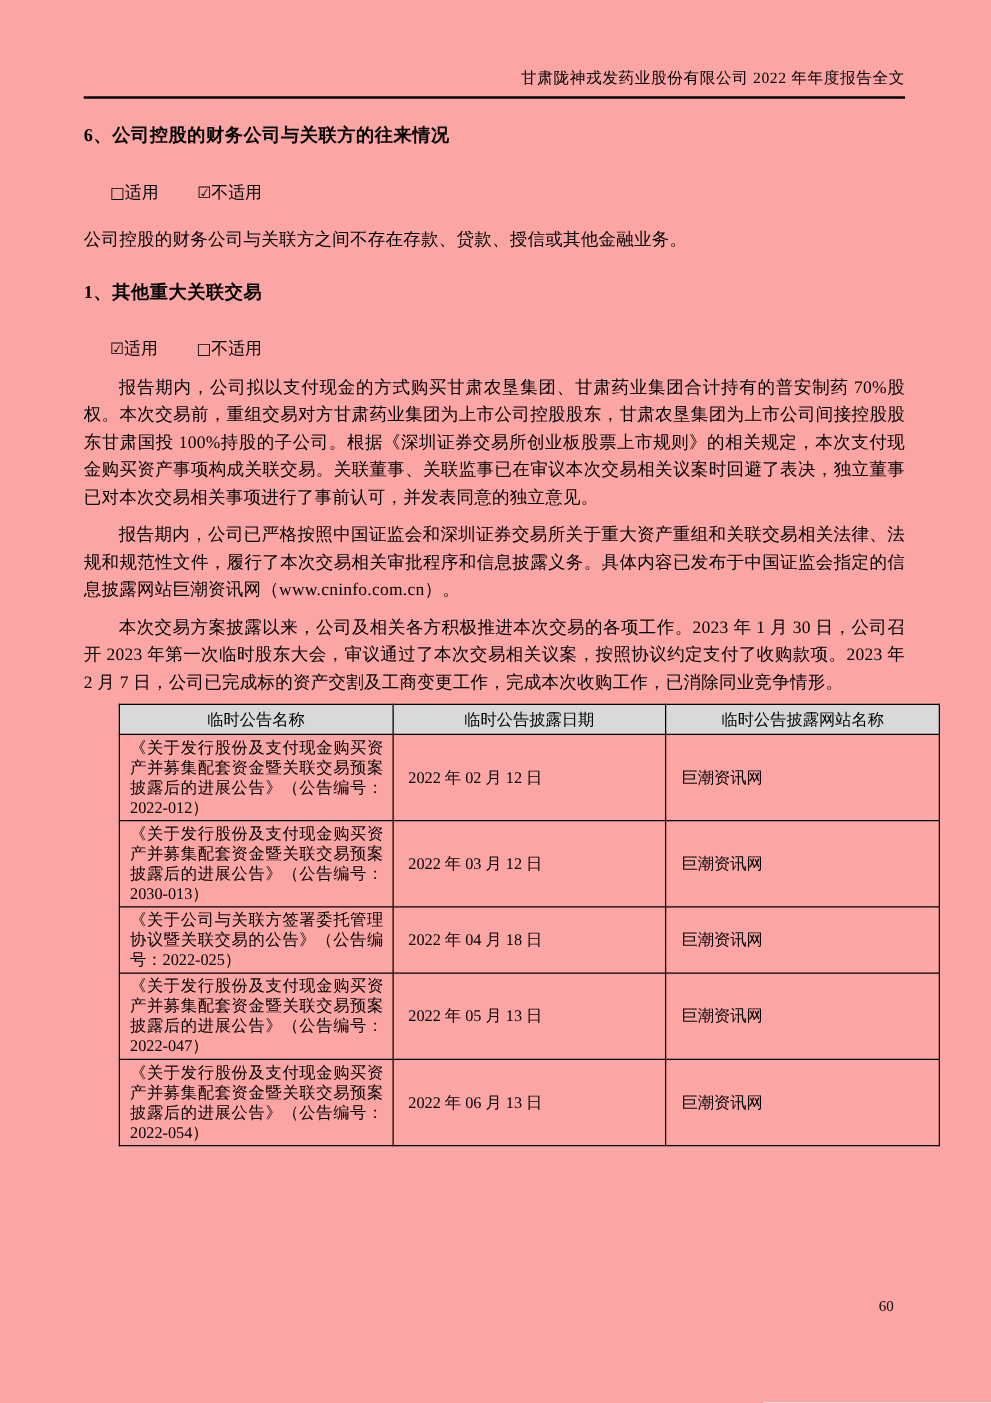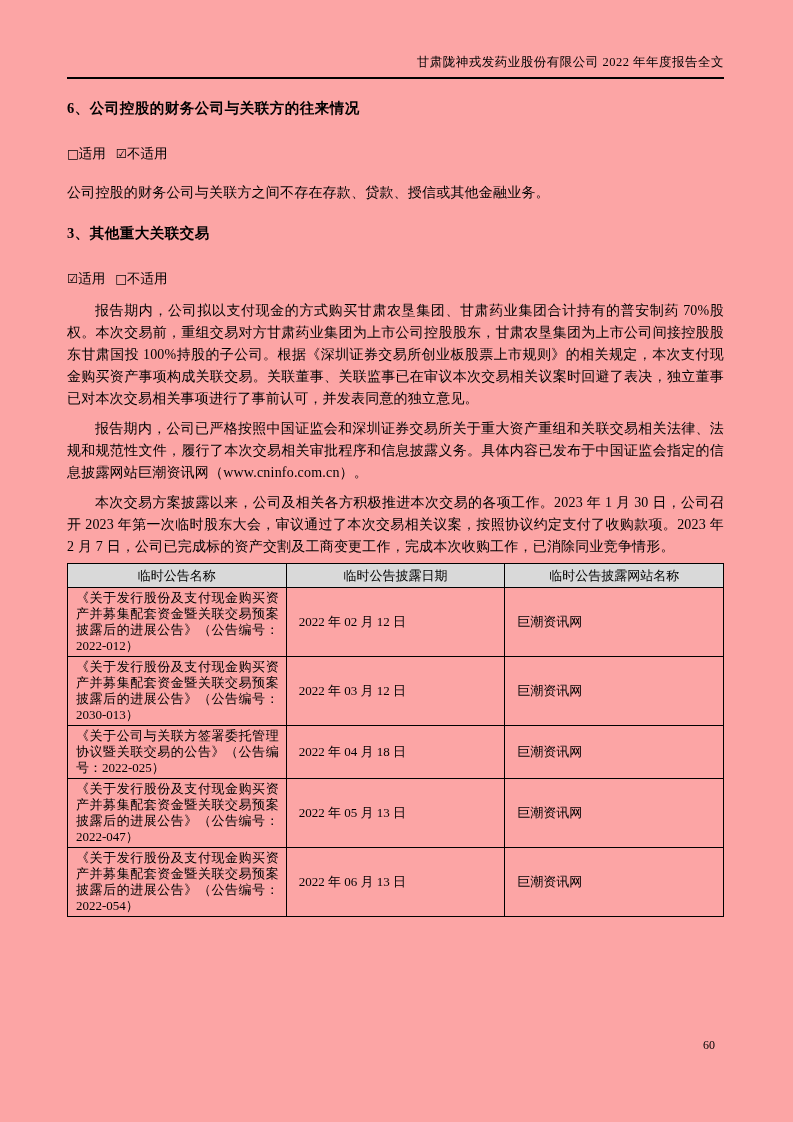--- a/index.html
+++ b/index.html
@@ -27,41 +27,42 @@
   .sec-heading {
     margin-top: 20px;
     font-size: 14.5px;
     font-weight: bold;
     letter-spacing: 0.5px;
   }
   .cb-line {
     margin-top: 27px;
     font-size: 13.5px;
   }
-  .cb-item { margin-right: 10px; }
+  .cb-item { margin-right: 10px; margin-left: 21px; }
   .cb-glyph { font-family: "DejaVu Sans", sans-serif; font-size: 12.5px; }
   .para {
     margin-top: 19px;
     font-size: 14px;
     line-height: 22px;
     text-align: justify;
     letter-spacing: 0.2px;
   }
   .para.indent { text-indent: 2em; margin-top: 8px; }
   .para.first { margin-top: 12px; font-family: Liberation Serif, serif; }
   .tbl-caption {
     margin-top: 7px;
     font-size: 13px;
   }
   table.ann-table {
     margin-top: 5px;
     width: 100%;
     border-collapse: collapse;
     table-layout: fixed;
     font-size: 13px;
+    margin-left: 28px;
   }
   .ann-table th, .ann-table td {
     border: 1px solid #000000;
     vertical-align: middle;
   }
   .ann-table th {
     background: #d9d9d9;
     font-weight: normal;
     text-align: center;
     height: 24px;
@@ -94,21 +95,21 @@
   <hr class="header-rule">
 
   <div class="sec-heading">6、公司控股的财务公司与关联方的往来情况</div>
 
   <div class="cb-line">
     <span class="cb-item"><span class="cb-glyph">□</span><span>适用</span></span><span class="cb-item"><span class="cb-glyph">☑</span><span>不适用</span></span>
   </div>
 
   <div class="para">公司控股的财务公司与关联方之间不存在存款、贷款、授信或其他金融业务。</div>
 
-  <div class="sec-heading">3、其他重大关联交易</div>
+  <div class="sec-heading">1、其他重大关联交易</div>
 
   <div class="cb-line">
     <span class="cb-item"><span class="cb-glyph">☑</span><span>适用</span></span><span class="cb-item"><span class="cb-glyph">□</span><span>不适用</span></span>
   </div>
 
   <div class="para indent first">报告期内，公司拟以支付现金的方式购买甘肃农垦集团、甘肃药业集团合计持有的普安制药 70%股权。本次交易前，重组交易对方甘肃药业集团为上市公司控股股东，甘肃农垦集团为上市公司间接控股股东甘肃国投 100%持股的子公司。根据《深圳证券交易所创业板股票上市规则》的相关规定，本次支付现金购买资产事项构成关联交易。关联董事、关联监事已在审议本次交易相关议案时回避了表决，独立董事已对本次交易相关事项进行了事前认可，并发表同意的独立意见。</div>
   <div class="para indent">报告期内，公司已严格按照中国证监会和深圳证券交易所关于重大资产重组和关联交易相关法律、法规和规范性文件，履行了本次交易相关审批程序和信息披露义务。具体内容已发布于中国证监会指定的信息披露网站巨潮资讯网（www.cninfo.com.cn）。</div>
   <div class="para indent">本次交易方案披露以来，公司及相关各方积极推进本次交易的各项工作。2023 年 1 月 30 日，公司召开 2023 年第一次临时股东大会，审议通过了本次交易相关议案，按照协议约定支付了收购款项。2023 年 2 月 7 日，公司已完成标的资产交割及工商变更工作，完成本次收购工作，已消除同业竞争情形。</div>
 
 

